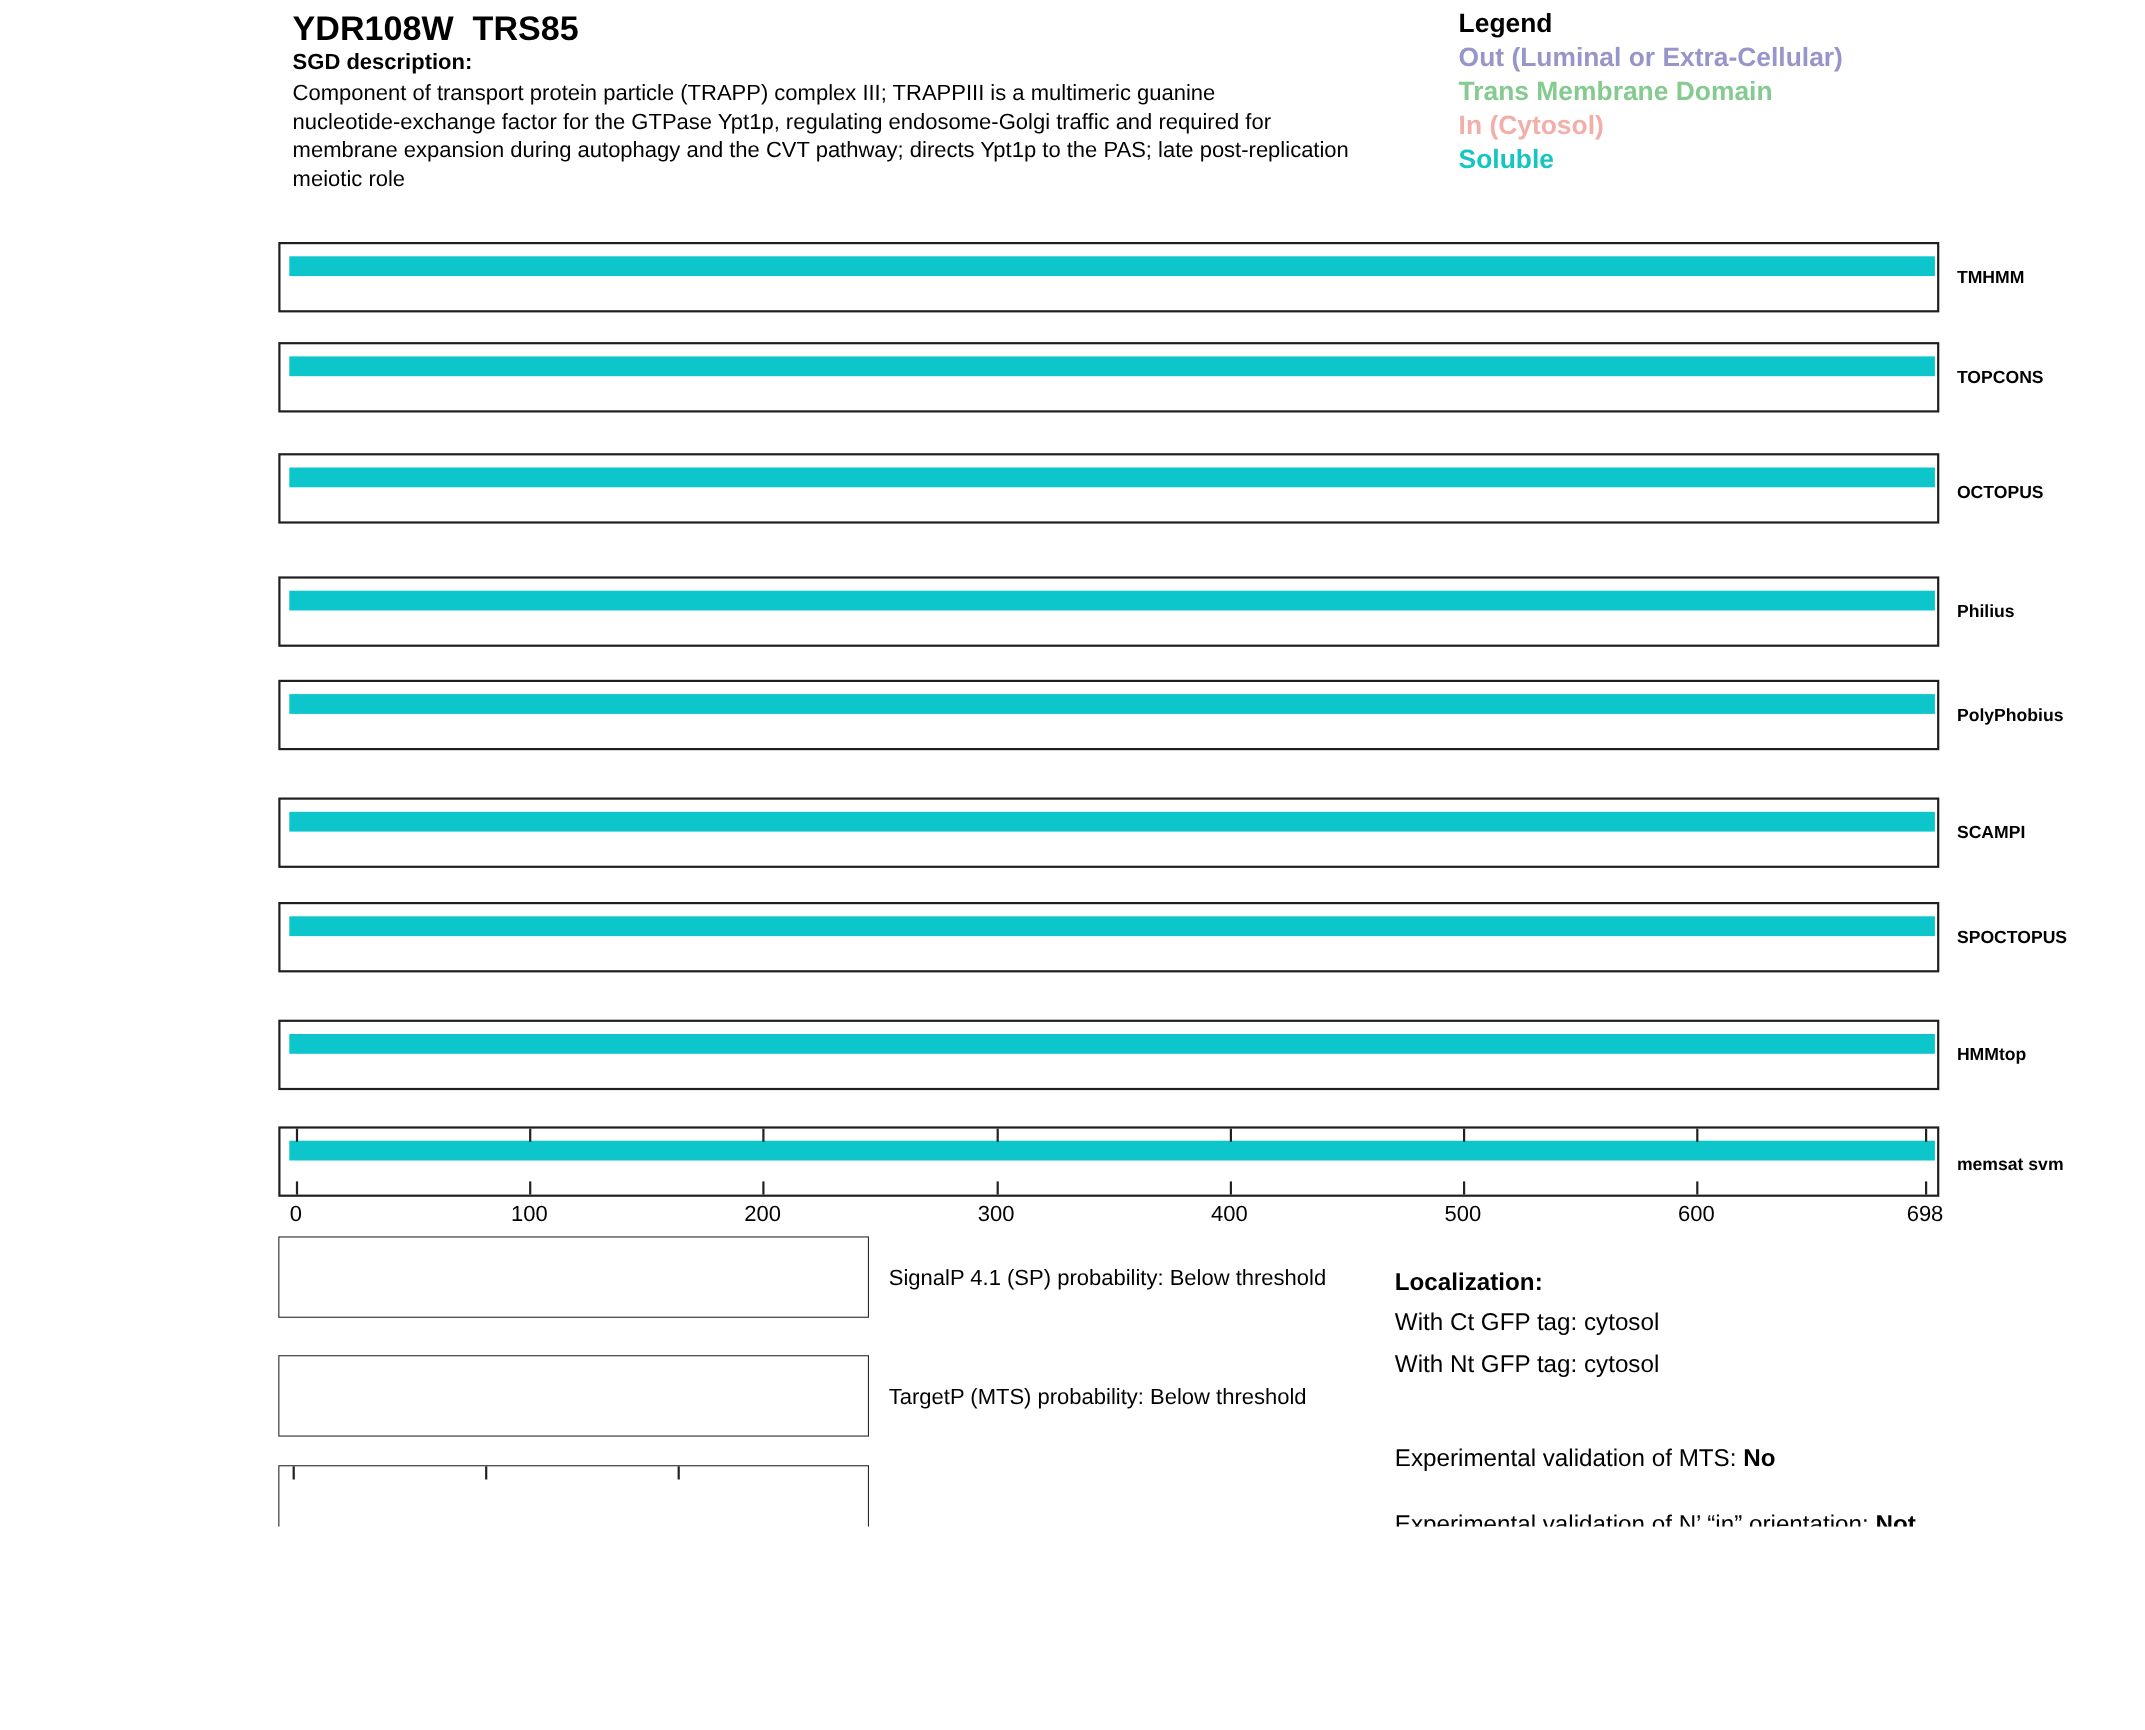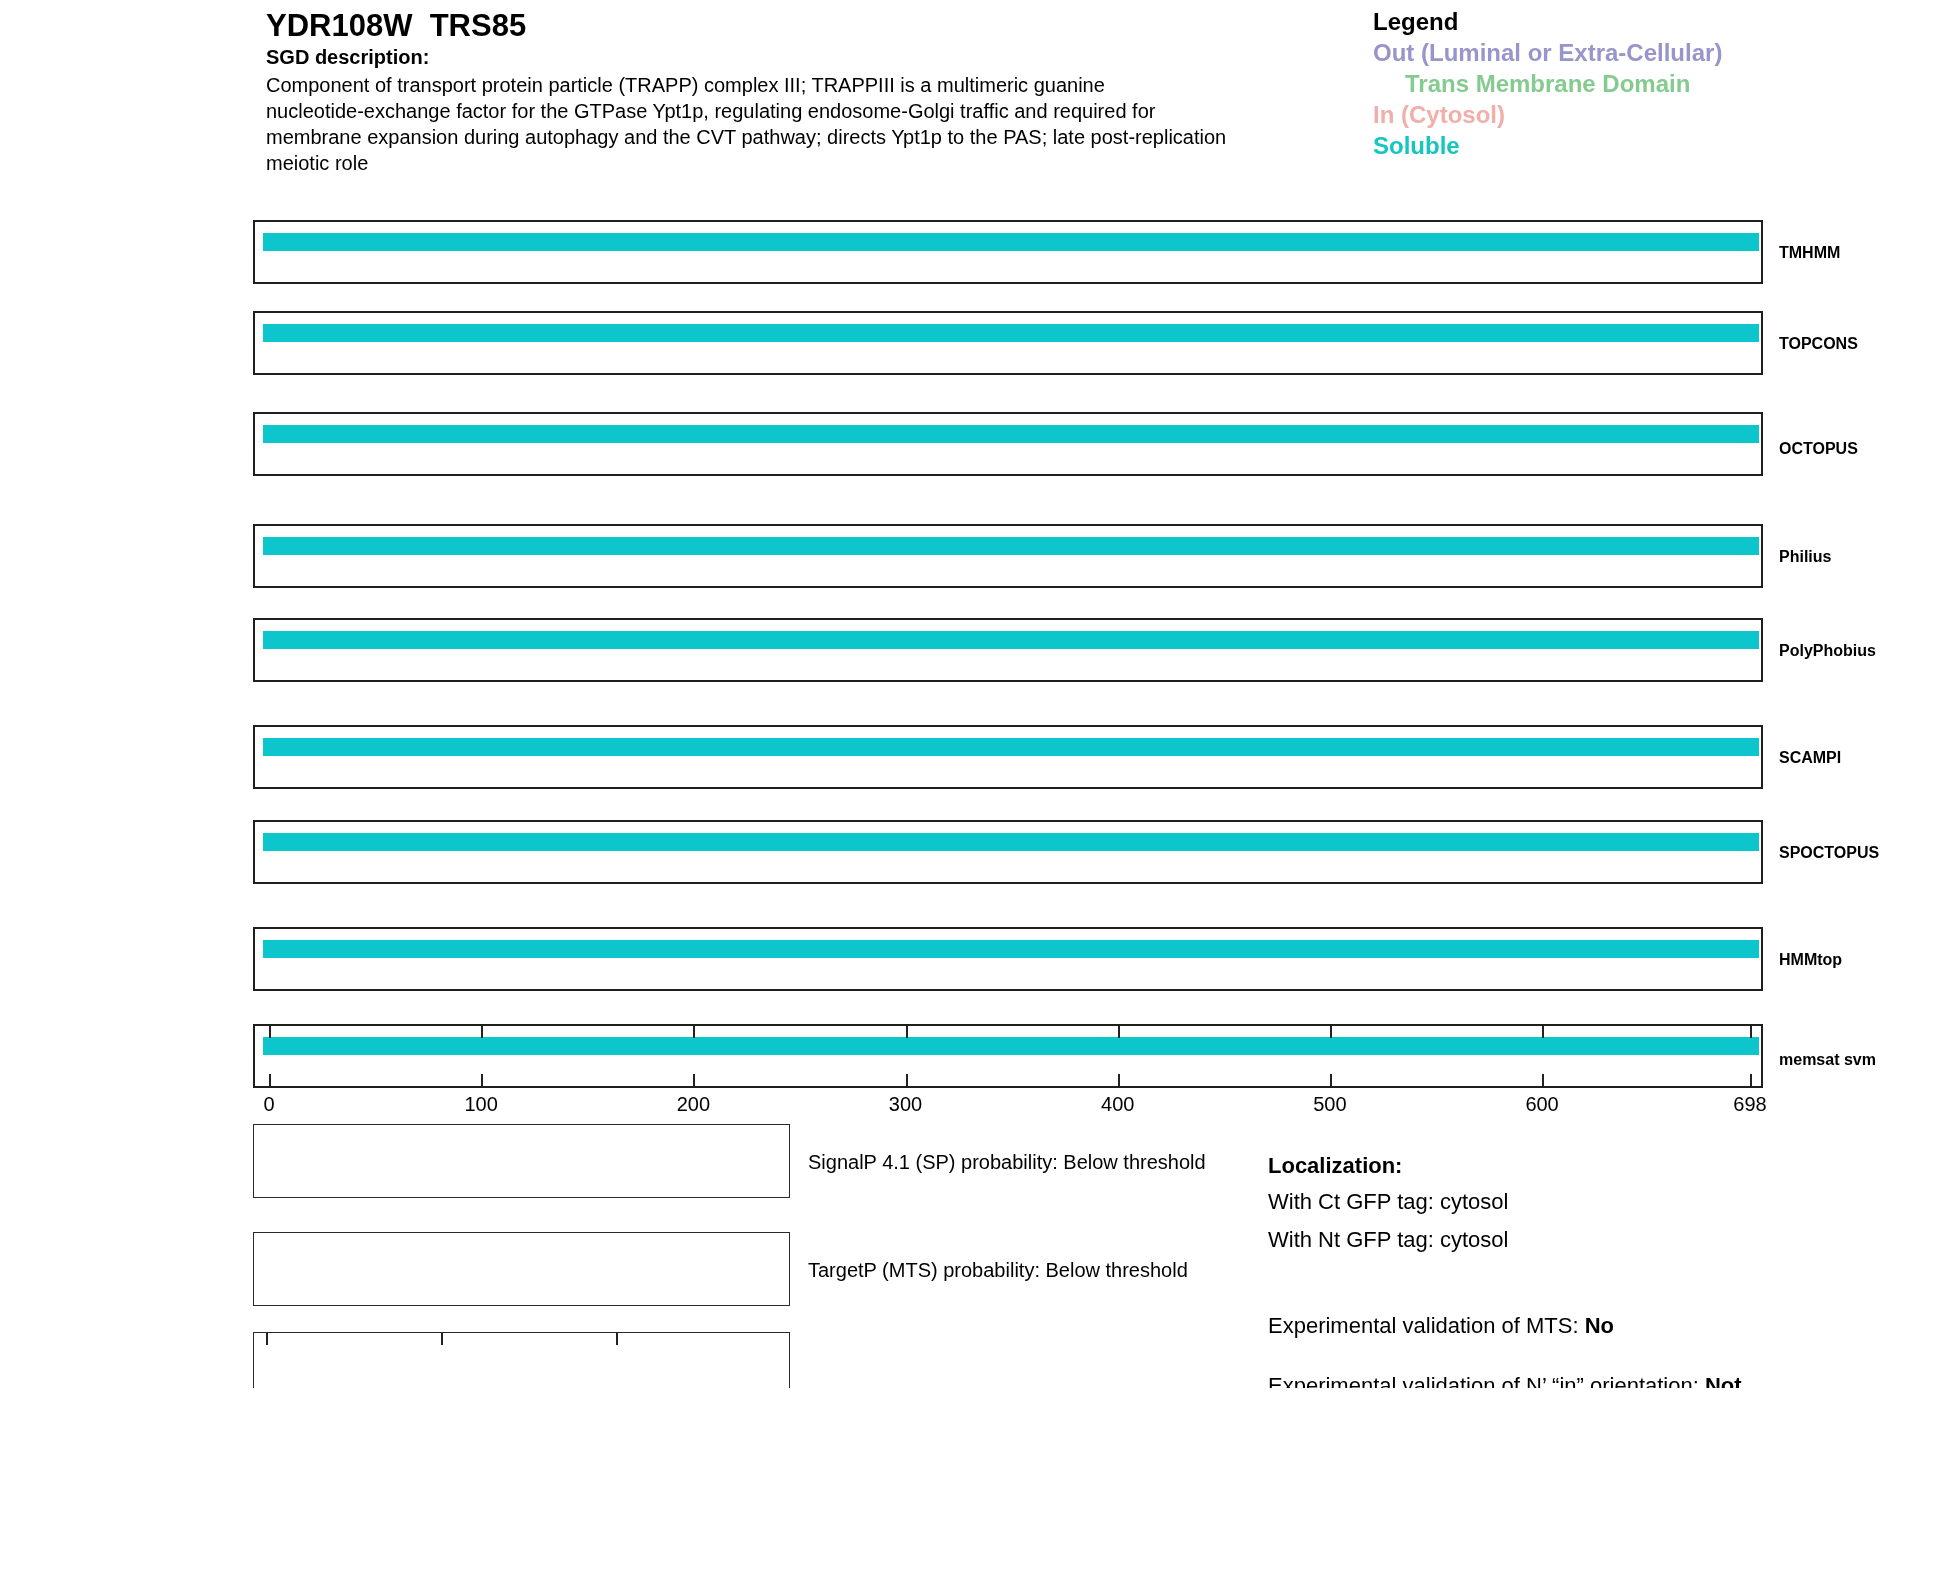--- a/index.html
+++ b/index.html
@@ -4,21 +4,21 @@
 <style>
   html,body{margin:0;padding:0;background:#ffffff;}
   .page{
     position:relative;width:1950px;height:1388px;background:#ffffff;
     font-family:"Liberation Sans",sans-serif;color:#000;overflow:hidden;
   }
   .abs{position:absolute;}
   .page-title{left:266px;top:8px;font-size:31px;font-weight:bold;white-space:pre;}
   .sgd-label{left:266px;top:46px;font-size:20px;font-weight:bold;}
   .desc{left:266px;top:72px;font-size:20px;line-height:26px;}
-  .legend{left:1326px;top:6px;font-size:24px;font-weight:bold;line-height:31px;margin-left:47px;}
+  .legend{left:1326px;top:6px;font-size:24px;font-weight:bold;line-height:31px;}
   .legend .lg-title{color:#000;}
   
   .trackbox{
     position:absolute;left:253px;width:1510px;height:64px;box-sizing:border-box;
     border:2px solid #1f1f1f;background:#fff;
   }
   .bar{position:absolute;left:8px;top:11px;width:1496px;height:18px;}
   .tracklabel{
     position:absolute;left:1779px;width:170px;height:24px;line-height:24px;
     font-size:16px;font-weight:bold;
@@ -46,21 +46,21 @@
   <div class="abs desc">
     <div>Component of transport protein particle (TRAPP) complex III; TRAPPIII is a multimeric guanine</div>
     <div>nucleotide-exchange factor for the GTPase Ypt1p, regulating endosome-Golgi traffic and required for</div>
     <div>membrane expansion during autophagy and the CVT pathway; directs Ypt1p to the PAS; late post-replication</div>
     <div>meiotic role</div>
   </div>
 
   <div class="abs legend">
     <div class="lg-title">Legend</div>
     <div style="color: rgb(151, 149, 201);">Out (Luminal or Extra-Cellular)</div>
-    <div style="color: rgb(133, 203, 144); text-align: center;">Trans Membrane Domain</div>
+    <div style="color: rgb(133, 203, 144);">Trans Membrane Domain</div>
     <div style="color: rgb(242, 174, 168);">In (Cytosol)</div>
     <div style="color: rgb(21, 197, 191);">Soluble</div>
   </div>
 
   <div class="trackbox" style="top:220px">
     <div class="bar" style="background-color: rgb(12, 198, 203);"></div>
   </div>
   <div class="tracklabel" style="top:241px">TMHMM</div>
 
   <div class="trackbox" style="top:311px">

